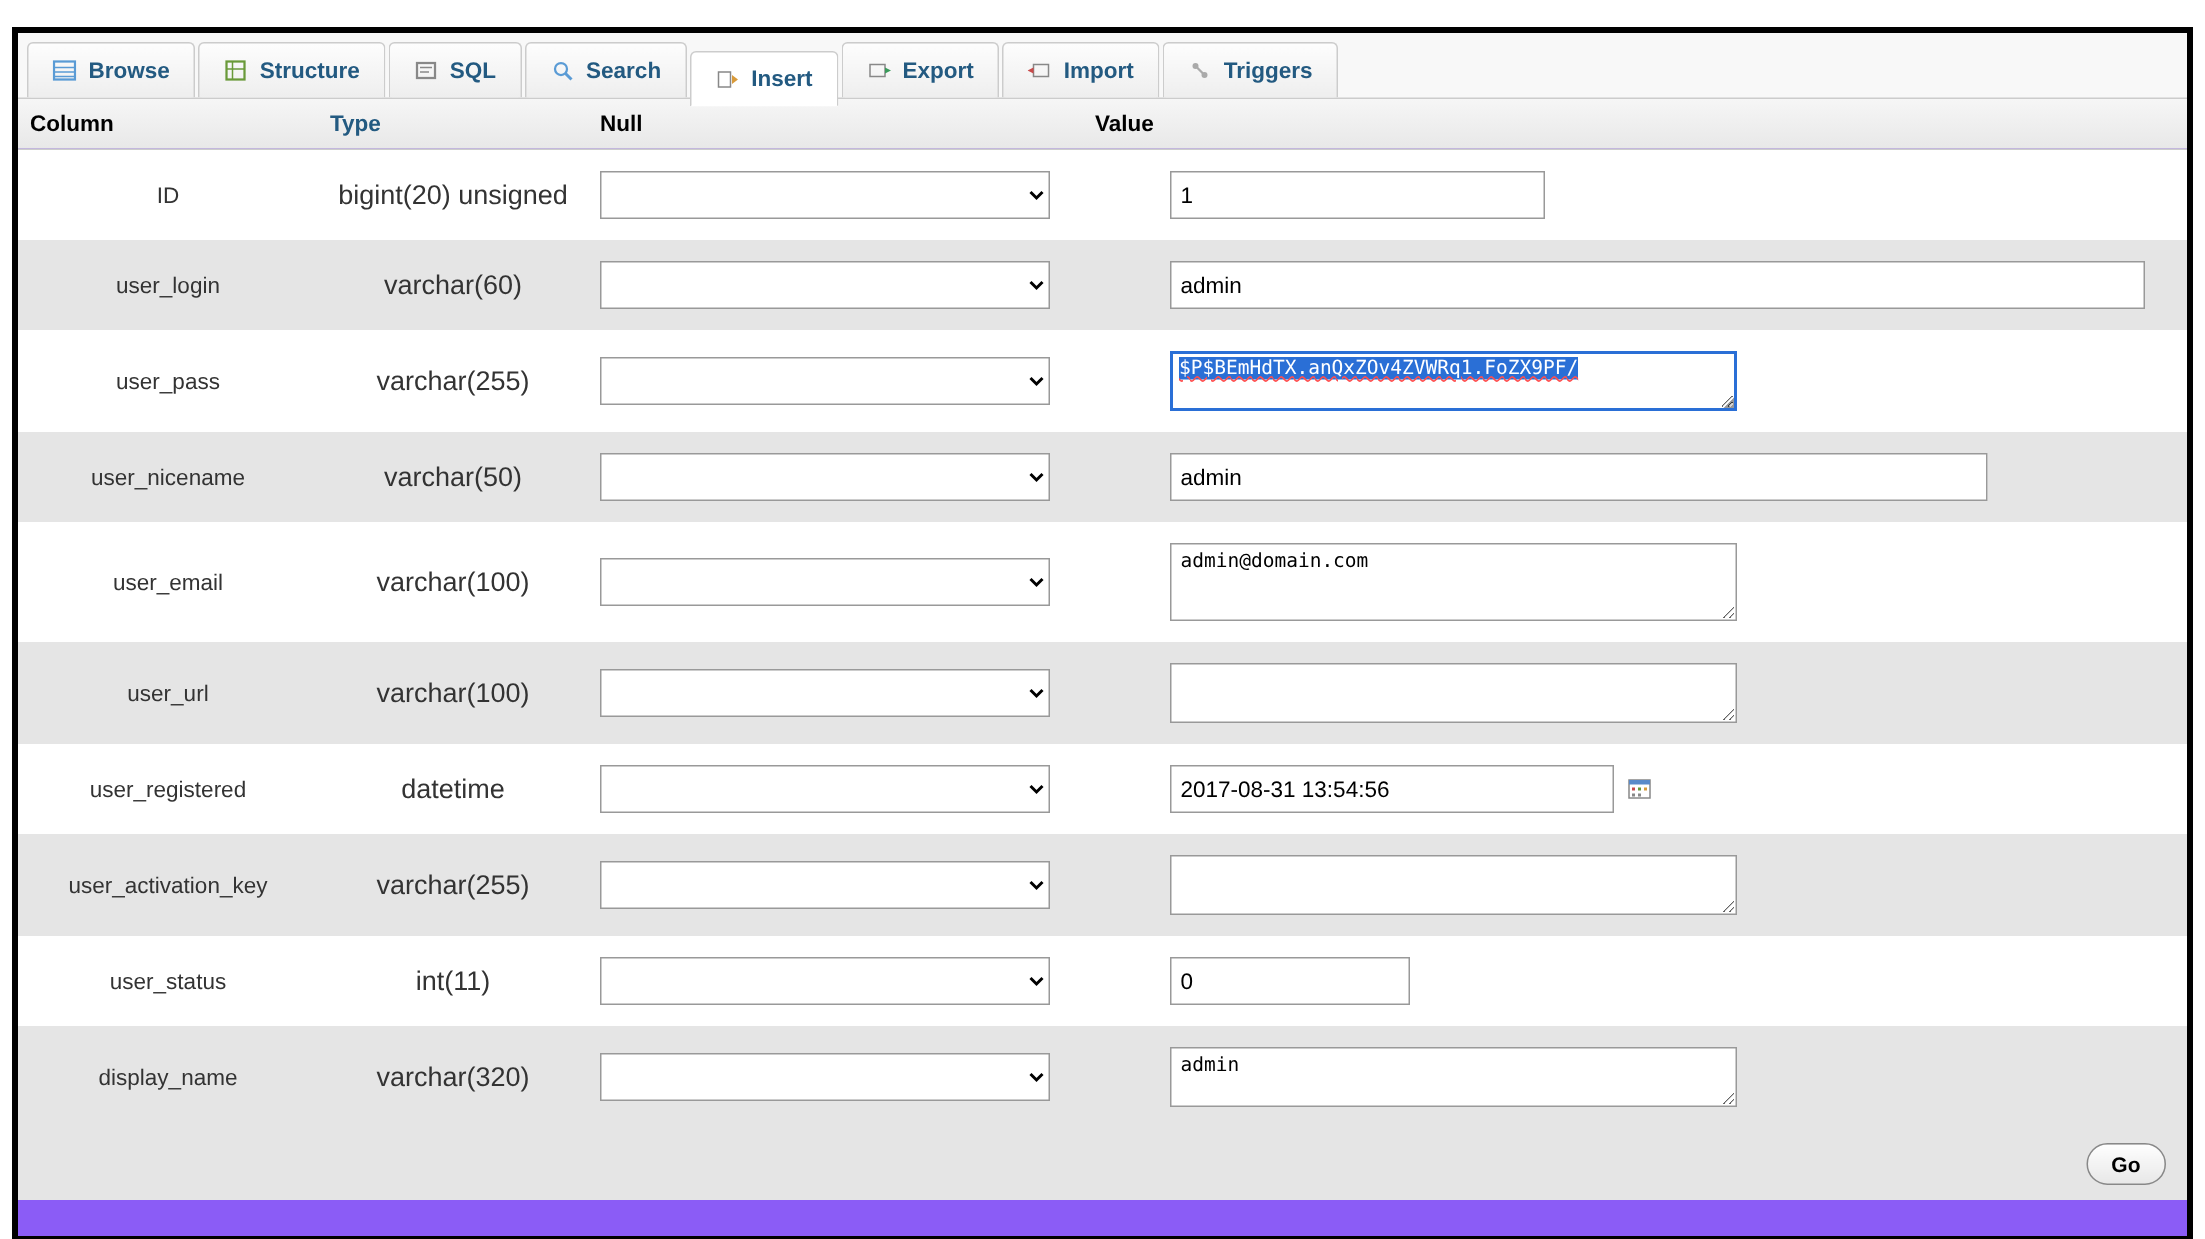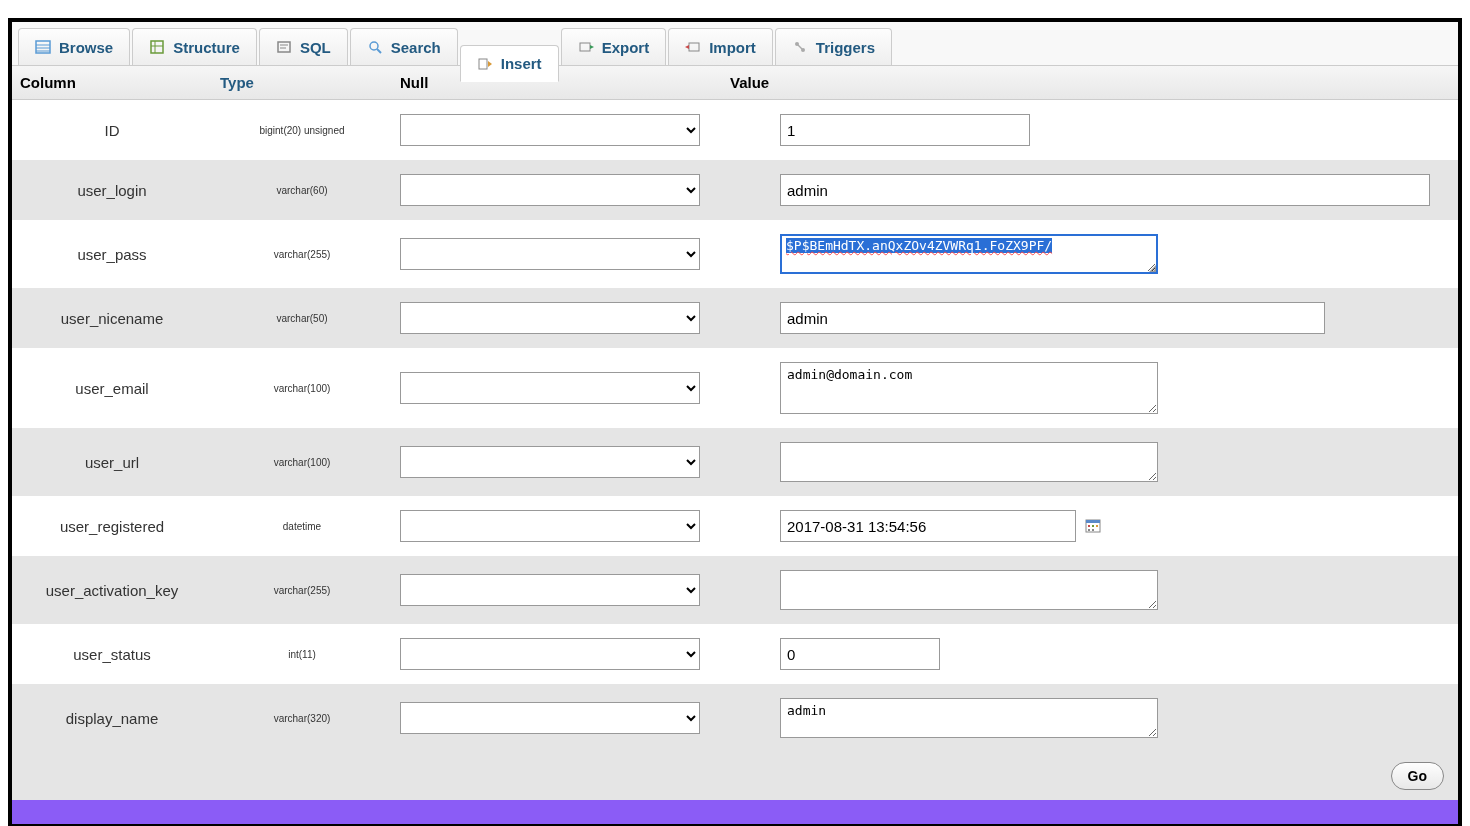--- a/index.html
+++ b/index.html
@@ -34,21 +34,21 @@
     border-radius: 4px 4px 0 0;
     background: linear-gradient(#fdfdfd, #eee);
     color: #235a81;
     font-weight: bold;
     cursor: pointer;
     font-size: 15px;
   }
   .tab.active {
     background: #fff;
     position: relative;
-    top: 17px;
+    top: 6px;
     border-bottom: 1px solid #fff;
   }
   .tab .icon {
     width: 16px;
     height: 16px;
     display: inline-flex;
     align-items: center;
     justify-content: center;
   }
   .header-row {
@@ -67,21 +67,21 @@
   .header-row .sortable { color: #235a81; }
   .row {
     display: grid;
     grid-template-columns: 200px 180px 330px 50px 1fr;
     align-items: center;
     padding: 14px 0;
   }
   .row.even { background: #fff; }
   .row.odd { background: #e5e5e5; }
   .row .col-name { text-align: center; padding: 0 8px; color: #333; font-size: 15px; }
-  .row .col-type { text-align: center; padding: 0 8px; color: #333; font-size: 10px; }
+  .row .col-type { text-align: center; padding: 0 8px; color: #333; font-size: 18px; }
   .row .col-func { padding: 0 8px; }
   .row .col-null { padding: 0 8px; }
   .row .col-value { padding: 0 8px; display: flex; align-items: center; gap: 8px; }
   select.func {
     width: 300px;
     height: 32px;
     border: 1px solid #999;
     background: #fff;
     font-size: 14px;
     padding: 0 4px;

